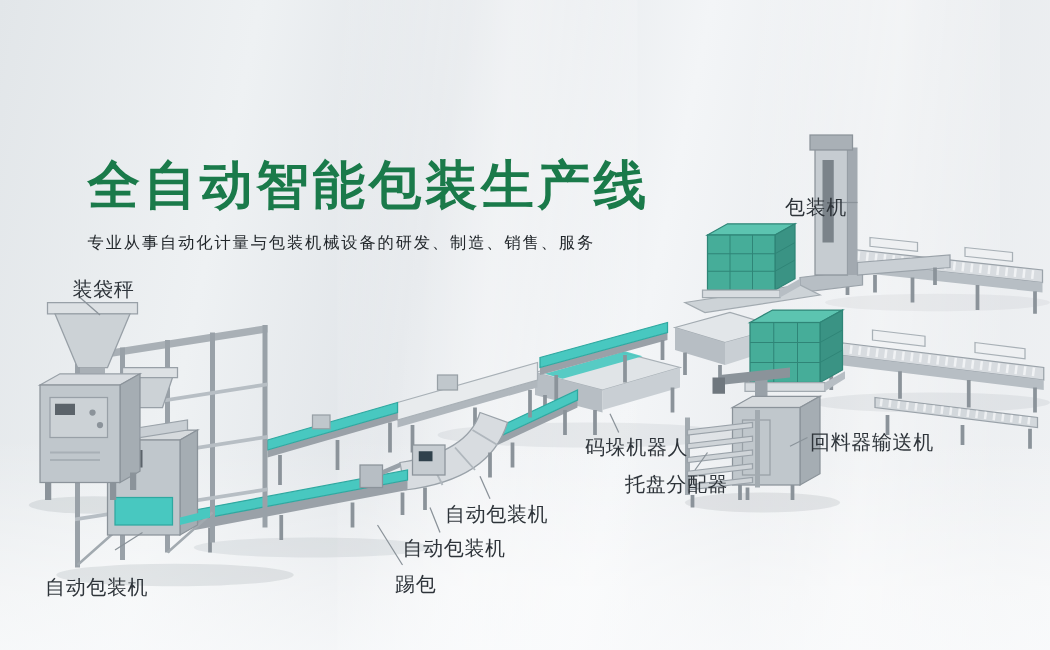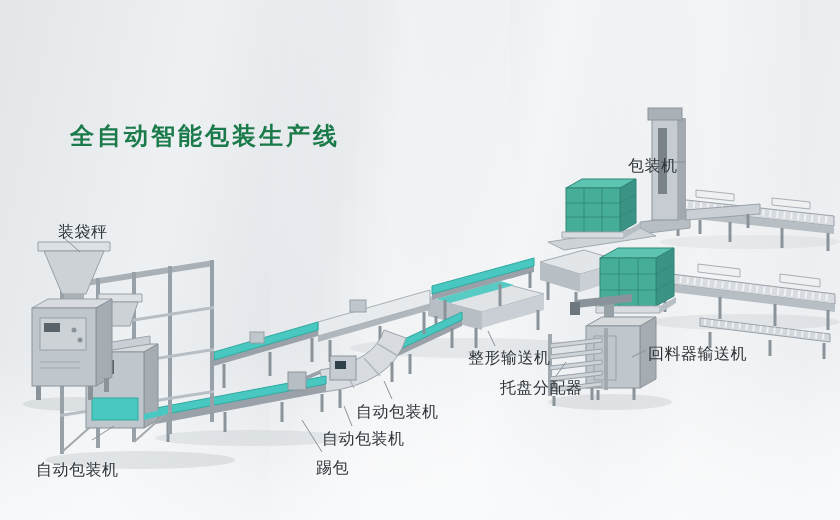--- a/index.html
+++ b/index.html
@@ -14,21 +14,21 @@
   }
   .band-a { left:270px; width:240px; }
   .band-b { left:600px; width:200px; }
   .floor-glow {
     position:absolute; left:0; right:0; bottom:0; height:170px; pointer-events:none;
     background:linear-gradient(180deg,rgba(255,255,255,0) 0%,rgba(255,255,255,.5) 70%,rgba(251,252,253,.75) 100%);
   }
   .scene-svg { position:absolute; left:0; top:0; }
   .title {
     position:absolute; left:70px; top:120px; margin:0;
-    font-size:24px; font-weight:bold; letter-spacing:3px; color:#1a7a4a;
+    font-size:42px; font-weight:bold; letter-spacing:3px; color:#1a7a4a;
   }
   .subtitle {
     position:absolute; left:70px; top:185px; margin:0;
     font-size:13px; letter-spacing:1.5px; color:#22272b;
   }
   .callout {
     position:absolute; font-size:16px; color:#2e343a; white-space:nowrap; letter-spacing:.5px;
   }
 </style>
 </head>
@@ -224,24 +224,25 @@
       <path d="M322,452 L302,420"></path>
       <path d="M352,426 L344,406"></path>
       <path d="M392,399 L384,381"></path>
       <path d="M495,346 L488,331"></path>
       <path d="M556,376 L566,362"></path>
       <path d="M646,350 L632,357"></path>
     </g>
   </svg>
 
   <h1 class="title">全自动智能包装生产线</h1>
+  <p class="subtitle">专业从事自动化计量与包装机械设备的研发、制造、销售、服务</p>
 
   <div class="callout" style="left:58px;top:222px">装袋秤</div>
   <div class="callout" style="left:628px;top:156px">包装机</div>
   <div class="callout" style="left:36px;top:460px">自动包装机</div>
   <div class="callout" style="left:316px;top:458px">踢包</div>
   <div class="callout" style="left:322px;top:429px">自动包装机</div>
   <div class="callout" style="left:356px;top:402px">自动包装机</div>
-  <div class="callout" style="left:468px;top:348px">整形输送机</div>
+  <div class="callout" style="left:468px;top:348px">码垛机器人</div>
   <div class="callout" style="left:500px;top:378px">托盘分配器</div>
   <div class="callout" style="left:648px;top:344px">回料器输送机</div>
 
 </div>
 
 </body></html>

